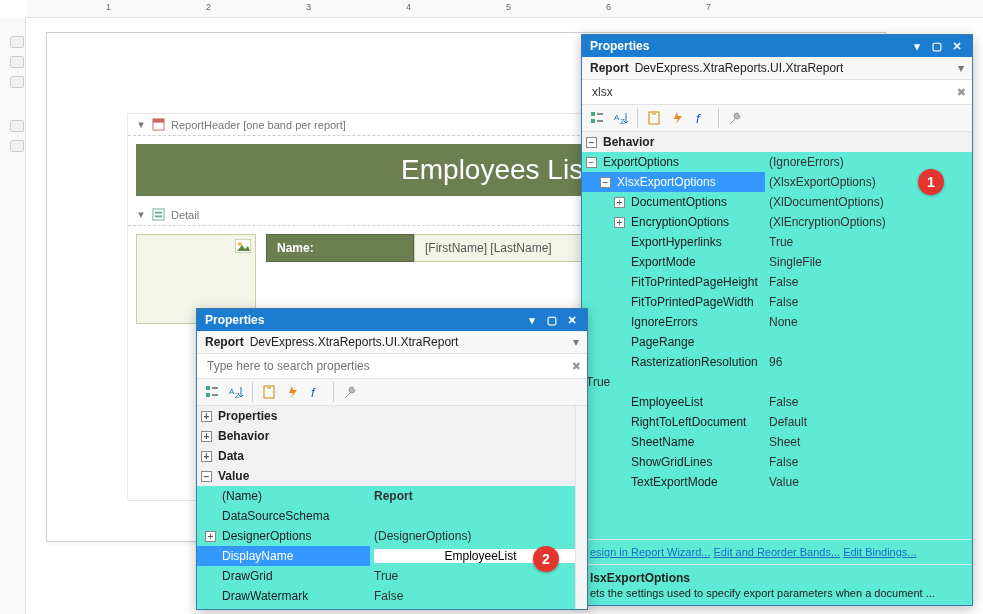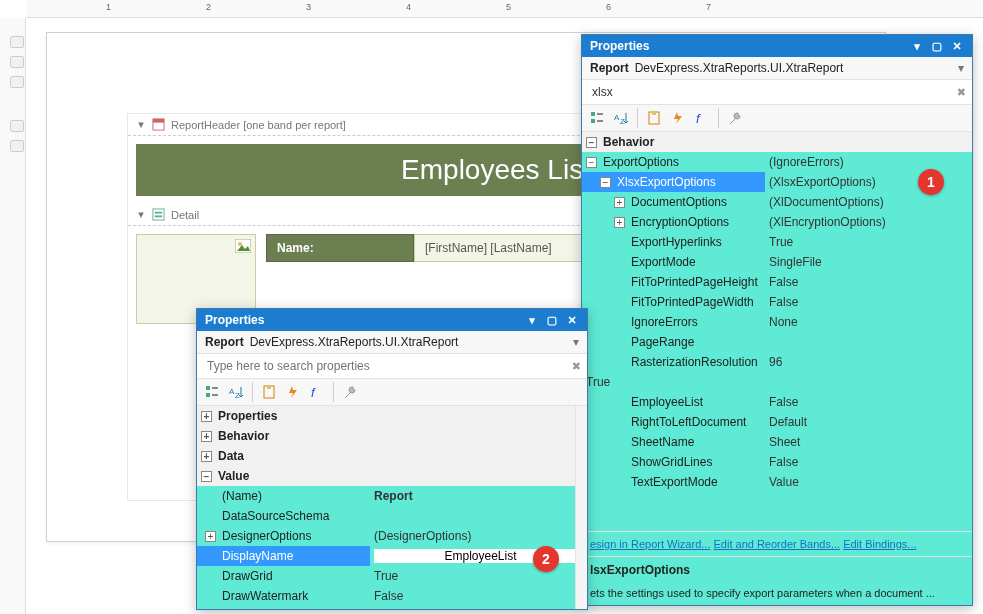--- a/index.html
+++ b/index.html
@@ -171,21 +171,21 @@
     color:#1b6ec2;
     font-size:11px;
     white-space:nowrap; overflow:hidden;
   }
   .pw-links a { color:#1b6ec2; text-decoration:underline; cursor:pointer;}
   .pw-desc {
     border-top:1px solid #e2e2e2;
     padding:6px 8px;
     font-size:11px;
   }
-  .pw-desc b{ display:block; font-size:12px; margin-bottom:10px;}
+  .pw-desc b{ display:block; font-size:12px; margin-bottom:2px;}
   .pw-scroll{
     position:absolute; right:0; top:0; bottom:0; width:12px;
     background:#f4f4f4;border-left:1px solid #e3e3e3;
   }
   .badge {
     position:absolute;
     width:26px;height:26px;border-radius:50%;
     background:#e5352f;color:#fff;
     display:flex;align-items:center;justify-content:center;
     font-weight:bold;font-size:14px;

